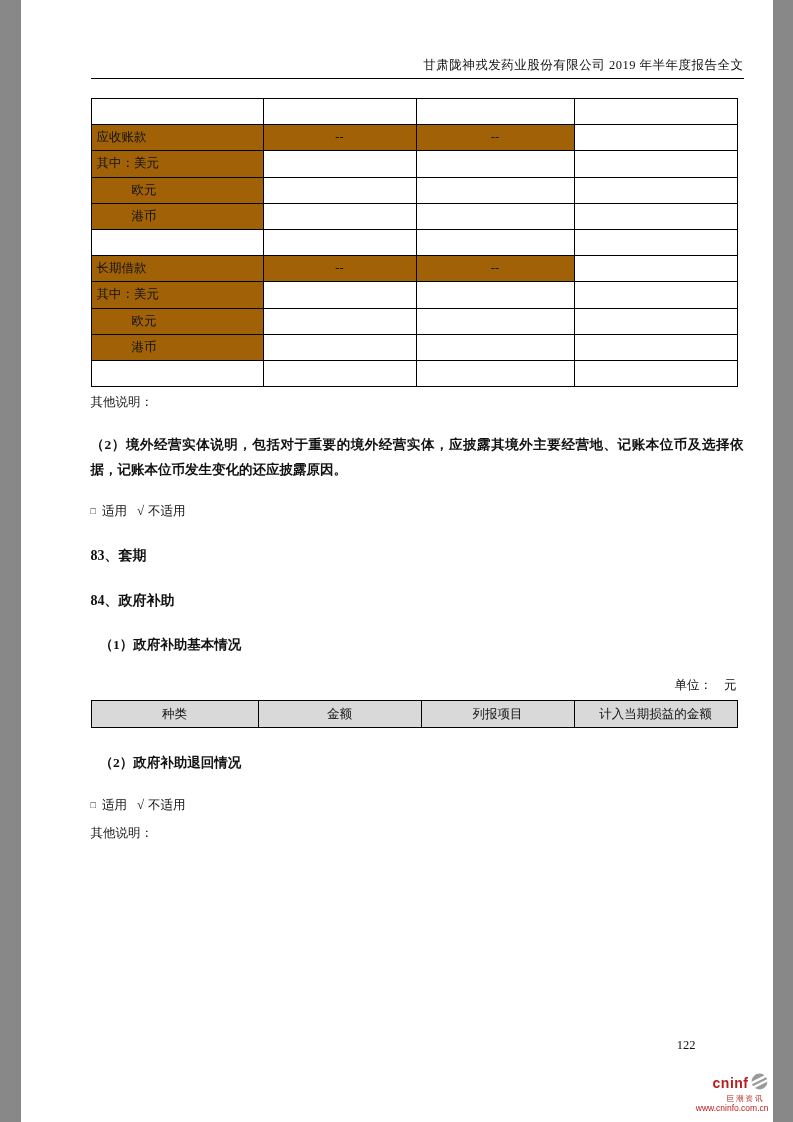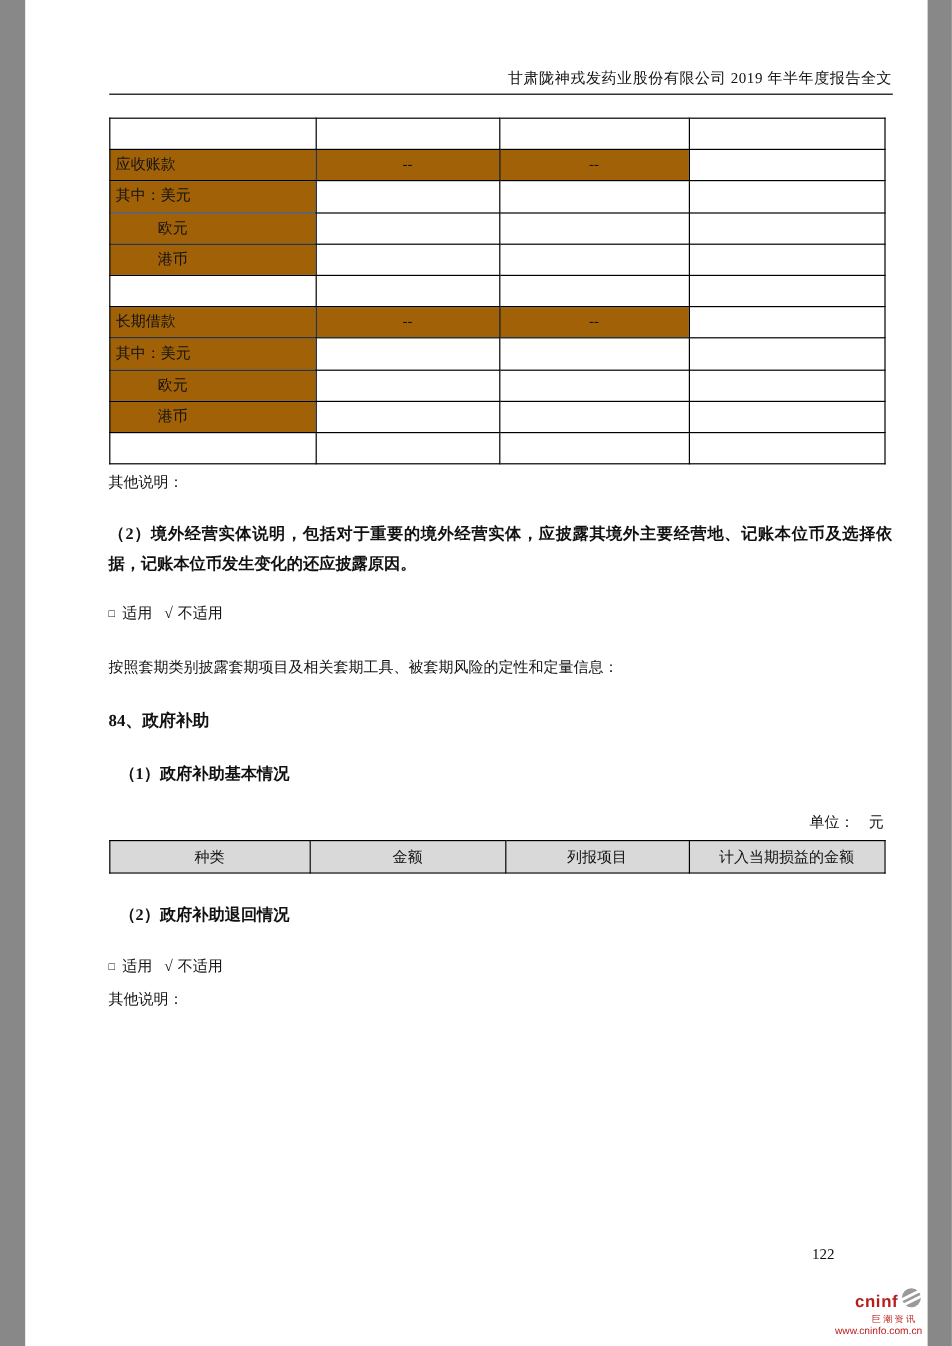--- a/index.html
+++ b/index.html
@@ -179,22 +179,22 @@
       </table>
 
     <div class="note-label">其他说明：</div>
 
     <div class="bold-para">（2）境外经营实体说明，包括对于重要的境外经营实体，应披露其境外主要经营地、记账本位币及选择依据，记账本位币发生变化的还应披露原因。</div>
 
     <div class="apply-line">
       <span class="box">□</span><span class="word">适用</span><span class="tick">√</span><span class="word2">不适用</span>
     </div>
 
-
-    <div class="body-line">按照套期类别披露套期项目及相关套期工具、被套期风险的定性和定量信息：</div>
+    <div class="h-major">83、套期</div>
+
 
     <div class="h-major">84、政府补助</div>
 
     <div class="h-minor">（1）政府补助基本情况</div>
 
     <div class="unit-line">
       <span>单位：</span><span class="unit-value">元</span>
     </div>
 
     <table class="tbl tbl2">

